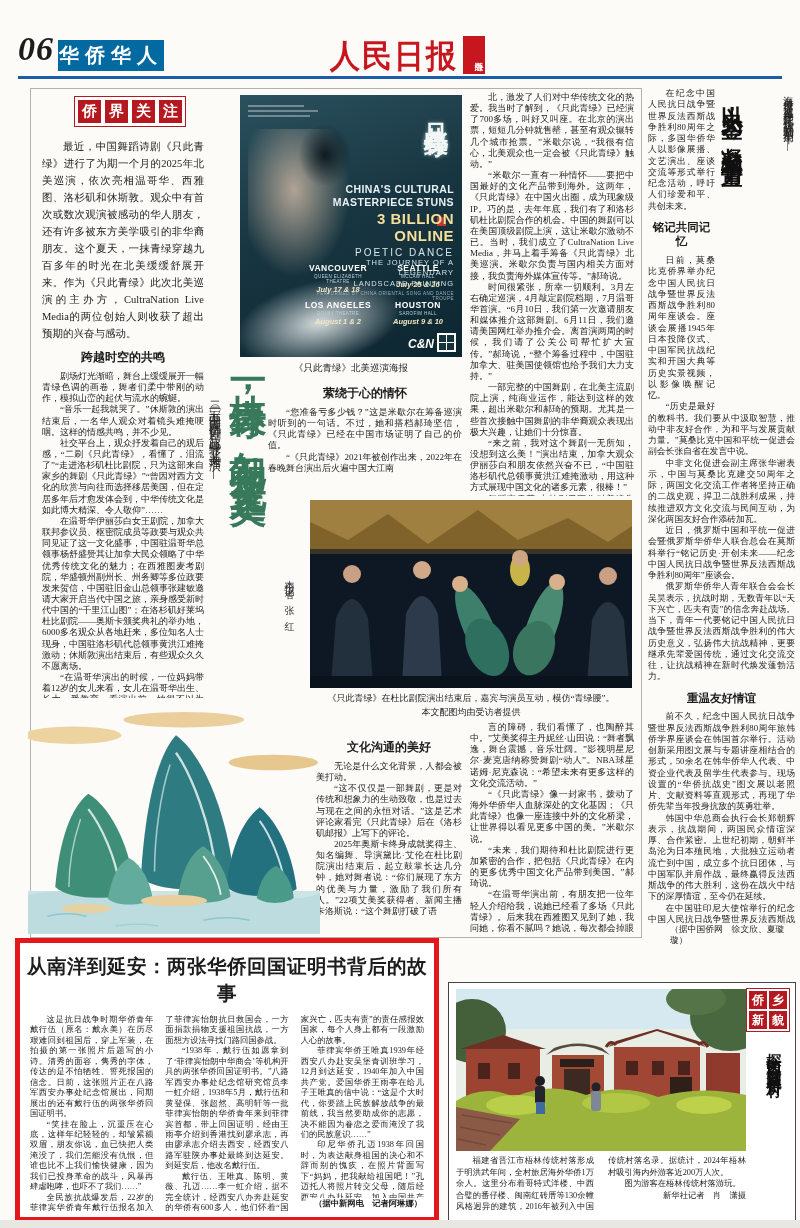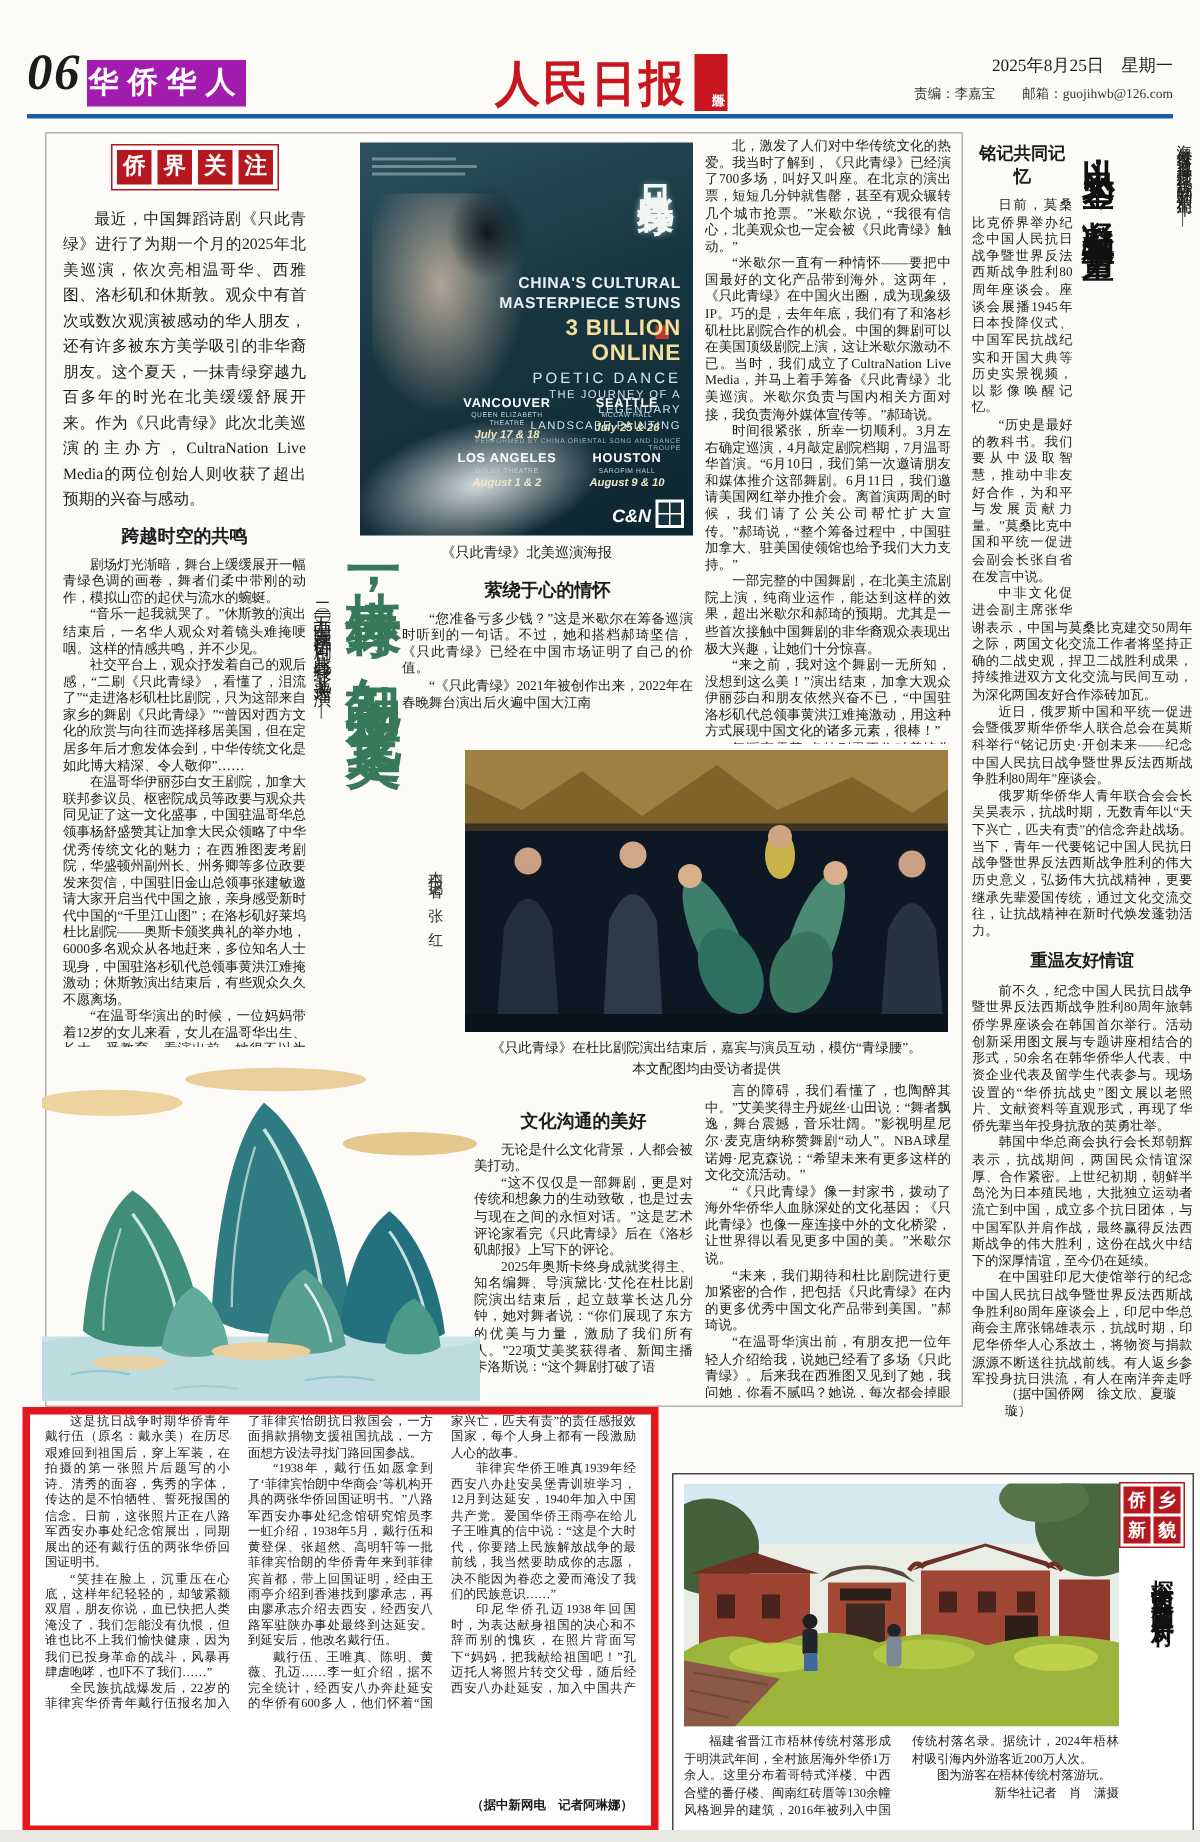--- a/index.html
+++ b/index.html
@@ -4,21 +4,21 @@
 <style>
   html,body{margin:0;padding:0;background:#e9e7e2;}
   #page{position:relative;width:800px;height:1220px;background:#fcfbf8;margin:0 auto;overflow:hidden;
         font-family:"Liberation Serif","DejaVu Serif",serif;color:#1c1c1c;}
   .abs{position:absolute;}
   .v{writing-mode:vertical-rl;}
   p{margin:0;text-indent:2em;text-align:justify;}
   .subhead{font-weight:bold;text-align:center;text-indent:0;font-size:12px;margin:8px 0 6px;}
   
   .pageno{font-size:34px;font-weight:bold;font-style:italic;letter-spacing:1px;}
-  .secbox{background:#a21caf;color:#fff;font-weight:bold;font-size:20px;letter-spacing:6px;
+  .secbox{background:#0369a1;color:#fff;font-weight:bold;font-size:20px;letter-spacing:6px;
           width:106px;height:31px;line-height:31px;text-align:center;font-family:"Liberation Sans",sans-serif;}
   .masthead{font-size:30px;font-weight:900;color:#c8161e;letter-spacing:2px;transform:scaleY(1.08);}
   .edition{width:20px;height:34px;background:#c8161e;color:#fff;font-size:9px;line-height:10px;
            writing-mode:vertical-rl;text-align:center;padding:2px 1px;font-family:"Liberation Sans",sans-serif;}
   .dateline{font-size:11.5px;text-align:right;}
   .editorline{font-size:9px;color:#333;text-align:right;margin-top:5px;}
   .bluerule{background:#1b5ca8;height:3px;}
   
   .featbox{border:1px solid #b3b1ac;}
   .tagwrap{border:1px solid #b5191f;padding:3px;display:inline-flex;gap:4px;background:#fff;}
@@ -92,24 +92,20 @@
 <div id="page">
 
   <div class="abs" style="left:18px;top:30px;">
     <span class="pageno">06</span>
   </div>
   <div class="abs secbox" style="left:58px;top:40px;">华侨华人</div>
   <div class="abs" style="left:330px;top:36px;display:flex;align-items:flex-start;gap:5px;">
     <span class="masthead">人民日报</span>
     <span class="edition">海外版</span>
   </div>
-  <div class="abs" style="right:18px;top:36px;width:220px;">
-    <div class="dateline">2025年8月25日　星期一</div>
-    <div class="editorline">责编：李嘉宝　　邮箱：guojihwb@126.com</div>
-  </div>
   <div class="abs bluerule" style="left:18px;right:18px;top:76px;"></div>
 
   <div class="abs featbox" style="left:30px;top:88px;width:610px;height:848px;"></div>
 
   <div class="abs tagwrap" style="left:74px;top:96px;">
 
   <span class="tagchar">侨</span>
       <span class="tagchar">界</span>
       <span class="tagchar">关</span>
       <span class="tagchar">注</span>
@@ -284,20 +280,21 @@
       <path d="M180 226 q24 -5 48 0" stroke="#8fc7cc" stroke-width="1.5" fill="none"></path>
       <path d="M90 232 q22 -4 44 0" stroke="#9fd0d4" stroke-width="1.4" fill="none"></path>
     </svg>
   </div>
 
   <div class="abs ra" style="left:648px;top:88px;width:147px;height:858px;">
     <div class="ra-head">
       <div class="ra-title v">以史为鉴，凝聚和平力量</div>
       <div class="ra-kicker v">海外侨界通过多种形式纪念抗战胜利八十周年——</div>
     </div>
+    <p>在纪念中国人民抗日战争暨世界反法西斯战争胜利80周年之际，多国华侨华人以影像展播、文艺演出、座谈交流等形式举行纪念活动，呼吁人们珍爱和平、共创未来。</p>
     <h3 class="subhead">铭记共同记忆</h3>
     <div>
 
     <p>日前，莫桑比克侨界举办纪念中国人民抗日战争暨世界反法西斯战争胜利80周年座谈会。座谈会展播1945年日本投降仪式、中国军民抗战纪实和开国大典等历史实景视频，以影像唤醒记忆。</p>
         <p>“历史是最好的教科书。我们要从中汲取智慧，推动中非友好合作，为和平与发展贡献力量。”莫桑比克中国和平统一促进会副会长张自省在发言中说。</p>
         <p>中非文化促进会副主席张华谢表示，中国与莫桑比克建交50周年之际，两国文化交流工作者将坚持正确的二战史观，捍卫二战胜利成果，持续推进双方文化交流与民间互动，为深化两国友好合作添砖加瓦。</p>
         <p>近日，俄罗斯中国和平统一促进会暨俄罗斯华侨华人联合总会在莫斯科举行“铭记历史·开创未来——纪念中国人民抗日战争暨世界反法西斯战争胜利80周年”座谈会。</p>
         <p>俄罗斯华侨华人青年联合会会长吴昊表示，抗战时期，无数青年以“天下兴亡，匹夫有责”的信念奔赴战场。当下，青年一代要铭记中国人民抗日战争暨世界反法西斯战争胜利的伟大历史意义，弘扬伟大抗战精神，更要继承先辈爱国传统，通过文化交流交往，让抗战精神在新时代焕发蓬勃活力。</p>
       </div>
     <h3 class="subhead">重温友好情谊</h3>
@@ -305,20 +302,21 @@
 
     <p>前不久，纪念中国人民抗日战争暨世界反法西斯战争胜利80周年旅韩侨学界座谈会在韩国首尔举行。活动创新采用图文展与专题讲座相结合的形式，50余名在韩华侨华人代表、中资企业代表及留学生代表参与。现场设置的“华侨抗战史”图文展以老照片、文献资料等直观形式，再现了华侨先辈当年投身抗敌的英勇壮举。</p>
         <p>韩国中华总商会执行会长郑朝辉表示，抗战期间，两国民众情谊深厚、合作紧密。上世纪初期，朝鲜半岛沦为日本殖民地，大批独立运动者流亡到中国，成立多个抗日团体，与中国军队并肩作战，最终赢得反法西斯战争的伟大胜利，这份在战火中结下的深厚情谊，至今仍在延续。</p>
         <p>在中国驻印尼大使馆举行的纪念中国人民抗日战争暨世界反法西斯战争胜利80周年座谈会上，印尼中华总商会主席张锦雄表示，抗战时期，印尼华侨华人心系故土，将物资与捐款源源不断送往抗战前线。有人返乡参军投身抗日洪流，有人在南洋奔走呼号，向国际社会揭露日军暴行。</p>
       </div>
 
     <div class="ra-attr">（据中国侨网　徐文欣、夏璇璇）</div>
   </div>
 
   <div class="abs blbox" style="left:15px;top:938px;width:414px;height:274px;">
+    <h2 class="bl-title">从南洋到延安：两张华侨回国证明书背后的故事</h2>
     <div class="bl-cols">
 
     <p>这是抗日战争时期华侨青年戴行伍（原名：戴永美）在历尽艰难回到祖国后，穿上军装，在拍摄的第一张照片后题写的小诗。清秀的面容，隽秀的字体，传达的是不怕牺牲、誓死报国的信念。日前，这张照片正在八路军西安办事处纪念馆展出，同期展出的还有戴行伍的两张华侨回国证明书。</p>
         <p>“笑挂在脸上，沉重压在心底，这样年纪轻轻的，却皱紧额双眉，朋友你说，血已快把人类淹没了，我们怎能没有仇恨，但谁也比不上我们愉快健康，因为我们已投身革命的战斗，风暴再肆虐咆哮，也吓不了我们……”</p>
         <p>全民族抗战爆发后，22岁的菲律宾华侨青年戴行伍报名加入了菲律宾怡朗抗日救国会，一方面捐款捐物支援祖国抗战，一方面想方设法寻找门路回国参战。</p>
         <p>“1938年，戴行伍如愿拿到了‘菲律宾怡朗中华商会’等机构开具的两张华侨回国证明书。”八路军西安办事处纪念馆研究馆员李一虹介绍，1938年5月，戴行伍和黄登保、张超然、高明轩等一批菲律宾怡朗的华侨青年来到菲律宾首都，带上回国证明，经由王雨亭介绍到香港找到廖承志，再由廖承志介绍去西安，经西安八路军驻陕办事处最终到达延安。到延安后，他改名戴行伍。</p>
         <p>戴行伍、王唯真、陈明、黄薇、孔迈……李一虹介绍，据不完全统计，经西安八办奔赴延安的华侨有600多人，他们怀着“国家兴亡，匹夫有责”的责任感报效国家，每个人身上都有一段激励人心的故事。</p>
         <p>菲律宾华侨王唯真1939年经西安八办赴安吴堡青训班学习，12月到达延安，1940年加入中国共产党。爱国华侨王雨亭在给儿子王唯真的信中说：“这是个大时代，你要踏上民族解放战争的最前线，我当然要助成你的志愿，决不能因为眷恋之爱而淹没了我们的民族意识……”</p>
         <p>印尼华侨孔迈1938年回国时，为表达献身祖国的决心和不辞而别的愧疚，在照片背面写下“妈妈，把我献给祖国吧！”孔迈托人将照片转交父母，随后经西安八办赴延安，加入中国共产党。与父母从此一别，成为永诀。</p>
       </div>

